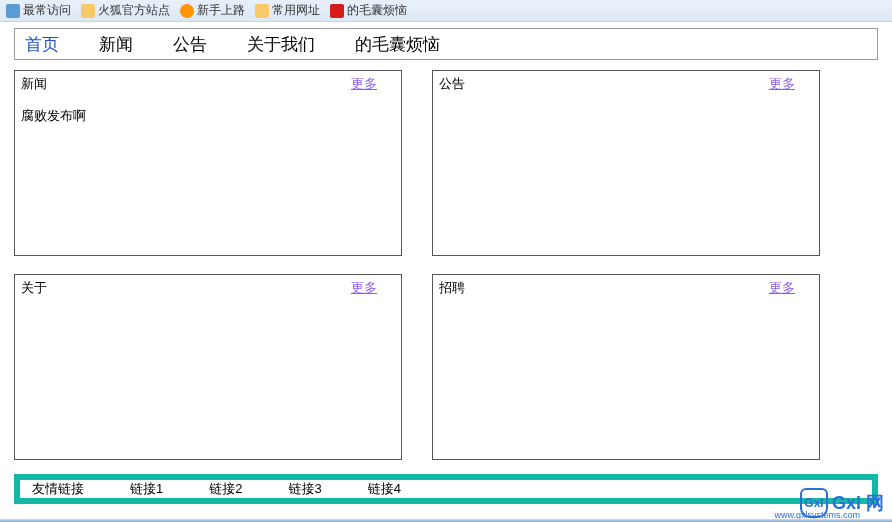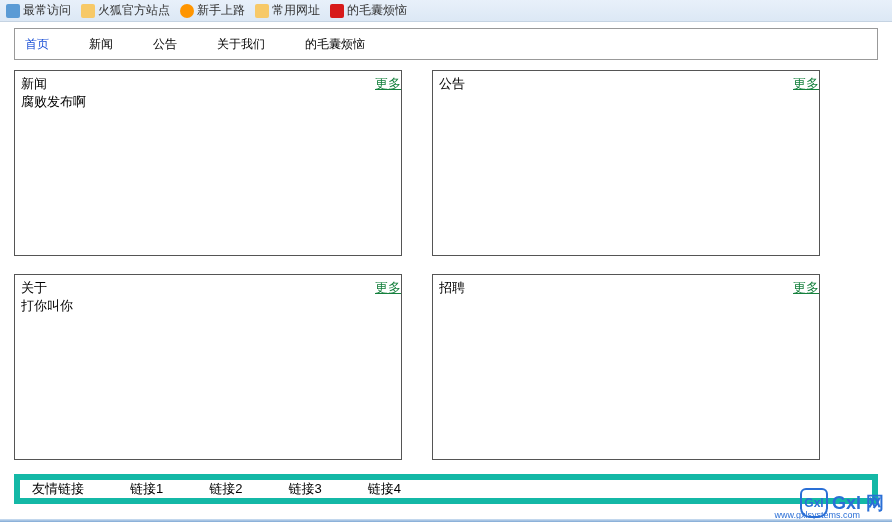--- a/index.html
+++ b/index.html
@@ -47,21 +47,21 @@
   .nav-bar {
     border: 1px solid #999;
     height: 32px;
     display: flex;
     align-items: center;
     padding: 0 10px;
     margin-bottom: 10px;
   }
   .nav-item {
     margin-right: 40px;
-    font-size: 12px;
+    font-size: 17px;
     cursor: pointer;
     text-align: center;
   }
   .nav-item.active { color: #1a4fd6; }
   
   .grid {
     display: flex;
     flex-wrap: wrap;
     gap: 18px 30px;
     margin-bottom: 14px;
@@ -73,27 +73,28 @@
     position: relative;
     padding: 4px 6px;
     font-size: 13px;
   }
   .card-title {
     font-size: 13px;
   }
   .card-more {
     position: absolute;
     top: 4px;
-    right: 0;
-    color: #15803d;
+    right: 24px;
+    color: #8b5cf6;
     text-decoration: underline;
     cursor: pointer;
     font-size: 13px;
   }
   .card-body {
+    margin-top: 14px;
   }
   
   .footer-bar {
     border: 6px solid #14b8a6;
     height: 30px;
     display: flex;
     align-items: center;
     padding: 0 12px;
     font-size: 13px;
   }
@@ -186,21 +187,20 @@
     </div>
 
     <div class="card">
       <span class="card-title">公告</span>
       <a class="card-more">更多</a>
     </div>
 
     <div class="card">
       <span class="card-title">关于</span>
       <a class="card-more">更多</a>
-      <div class="card-body">打你叫你</div>
     </div>
 
     <div class="card">
       <span class="card-title">招聘</span>
       <a class="card-more">更多</a>
     </div>
 
   </div>
 
   <div class="footer-bar">

